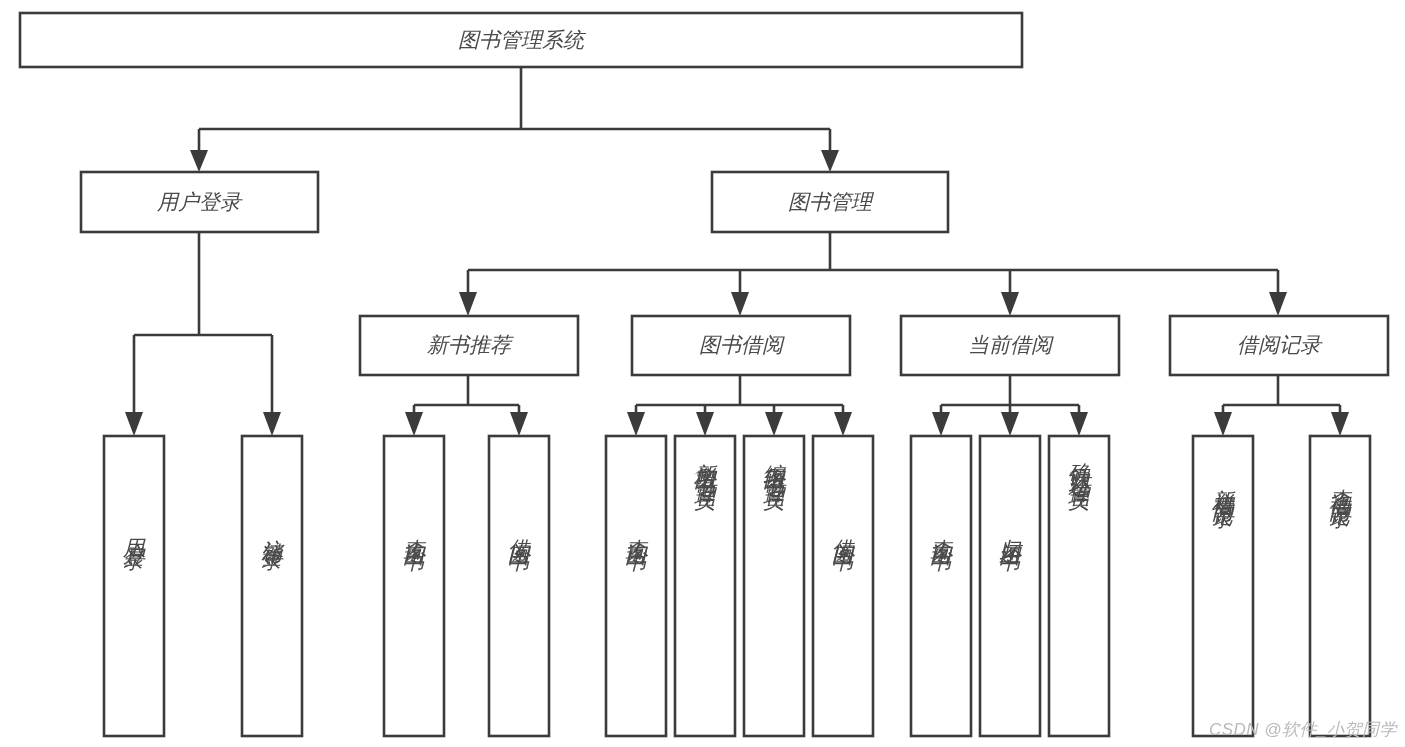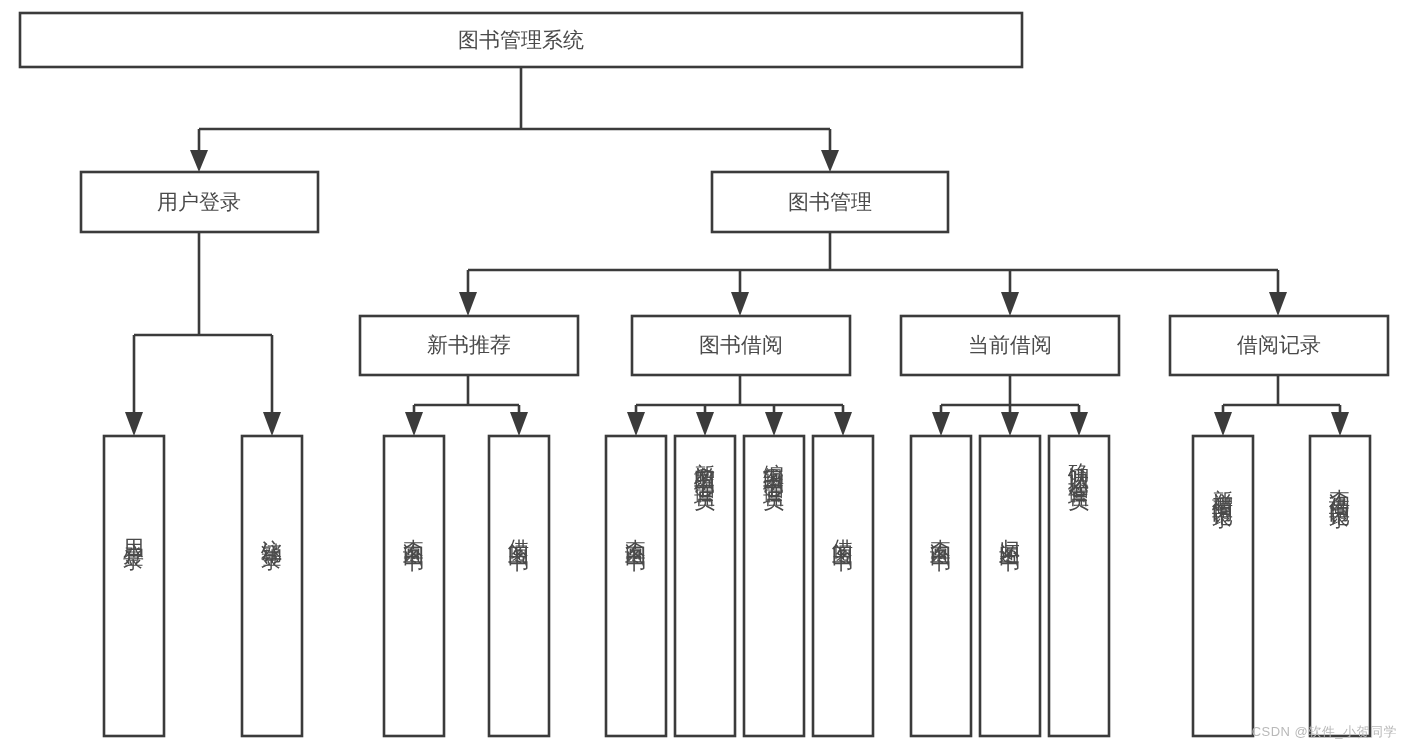--- a/index.html
+++ b/index.html
@@ -13,20 +13,21 @@
     height: 747px;
     font-family: "Liberation Sans", "DejaVu Sans", sans-serif;
     overflow: hidden;
     position: relative;
   }
   #diagram-root {
     position: relative;
     width: 1405px;
     height: 747px;
     background: #ffffff;
+    font-style: italic;
   }
   svg.diagram-canvas {
     position: absolute;
     left: 0;
     top: 0;
     width: 1405px;
     height: 747px;
     display: block;
   }
   .node-box {
@@ -73,21 +74,21 @@
     line-height: 1.0;
     color: #4a4a4a;
     letter-spacing: 4px;
     white-space: nowrap;
   }
   .watermark {
     position: absolute;
     right: 8px;
     bottom: 6px;
     font-family: "Liberation Sans", "DejaVu Sans", sans-serif;
-    font-size: 13px;
+    font-size: 17px;
     color: #b9b9b9;
     letter-spacing: 0.5px;
     user-select: none;
     pointer-events: none;
   }
 </style>
 </head>
 <body>
 
 <div id="diagram-root">

